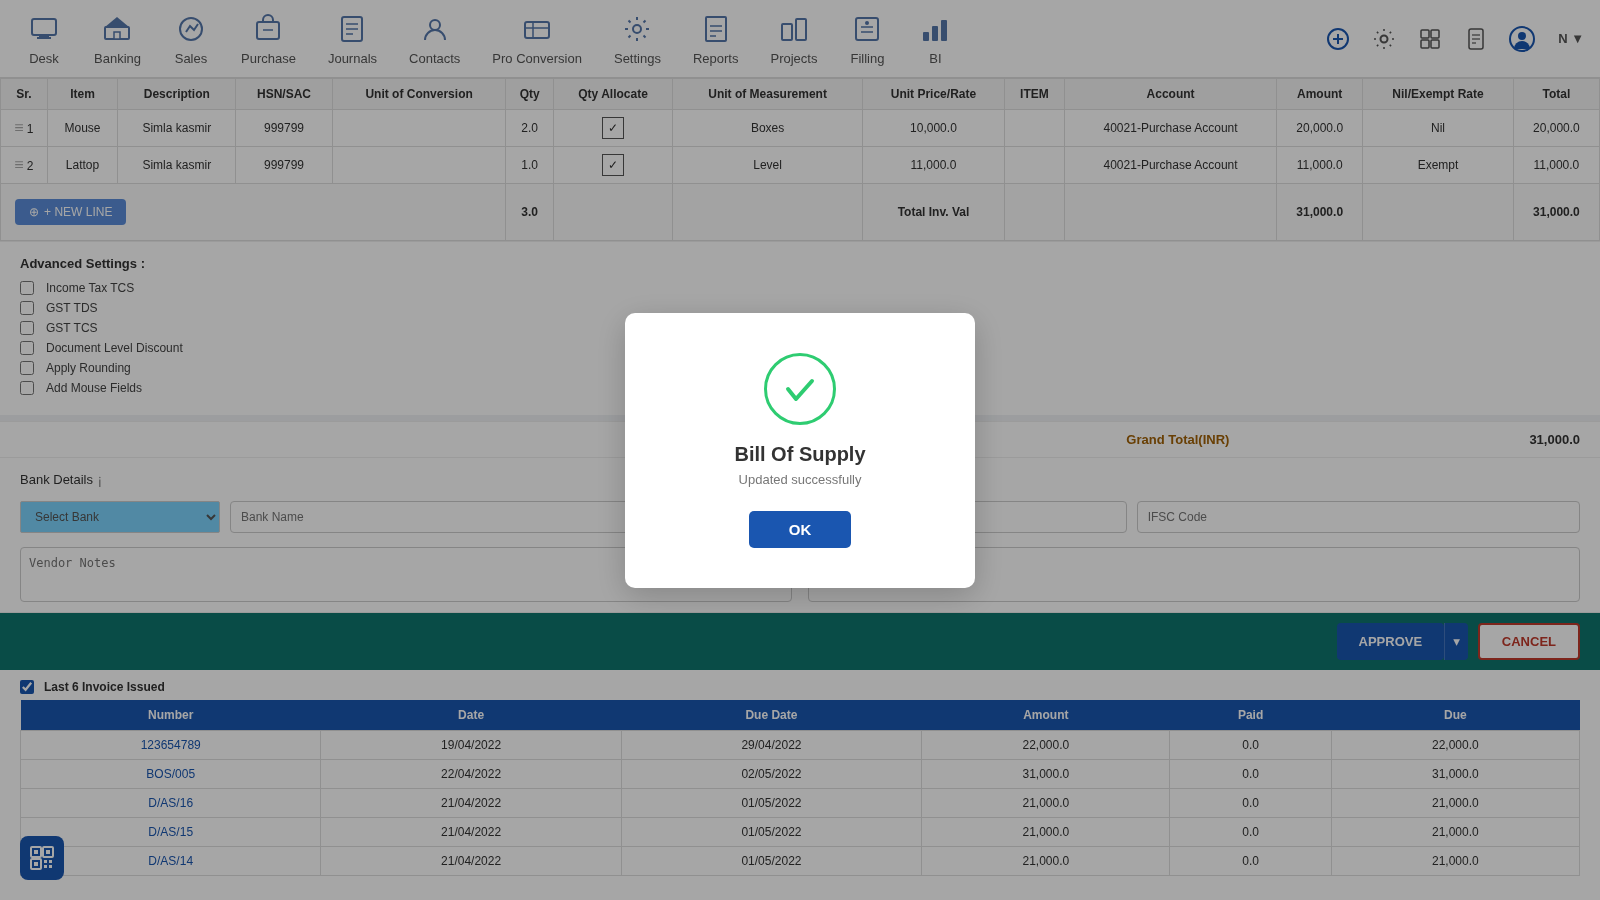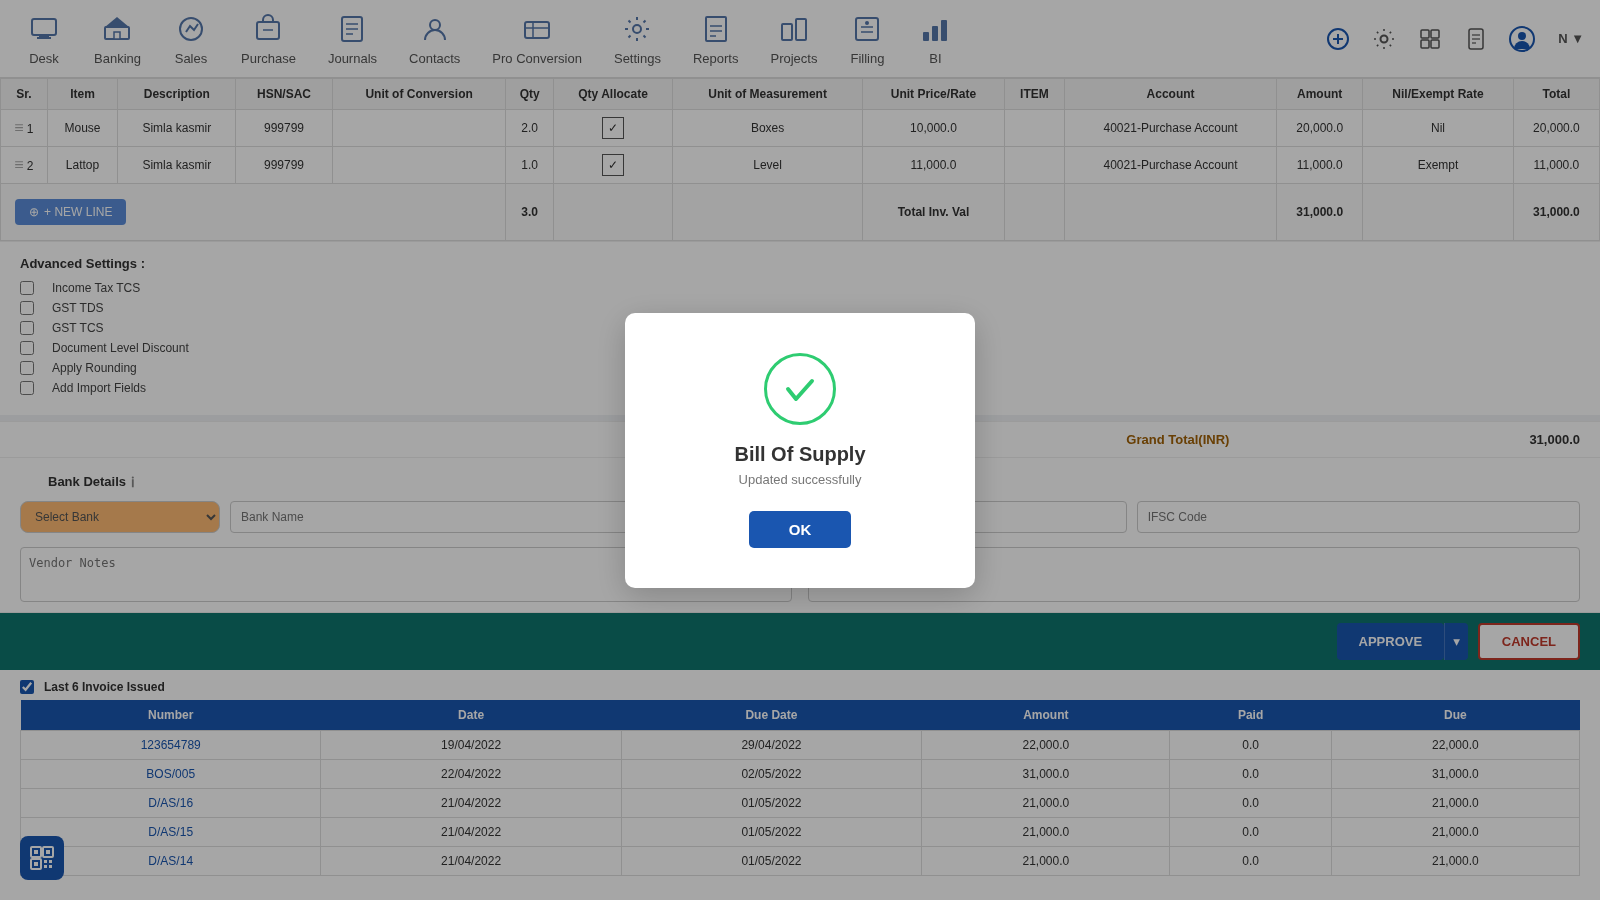--- a/index.html
+++ b/index.html
@@ -40,36 +40,36 @@
       background: #5b8dd9; color: #fff; border: none; padding: 6px 14px;
       border-radius: 4px; cursor: pointer; font-size: 12px; margin: 8px;
       display: flex; align-items: center; gap: 5px;
     }
 
     .total-row td { font-weight: 600; background: #fafafa; }
 
     
     .advanced-section { padding: 14px 20px; background: #fff; border-top: 1px solid #eee; }
     .advanced-title { font-weight: 700; color: #333; margin-bottom: 10px; font-size: 13px; }
-    .checkbox-row { display: flex; align-items: center; gap: 18px; margin-bottom: 6px; color: #444; font-size: 12px; }
+    .checkbox-row { display: flex; align-items: center; gap: 12px; margin-bottom: 6px; color: #444; font-size: 12px; }
     .checkbox-row input[type=checkbox] { width: 14px; height: 14px; }
 
     
     .grand-total-row {
       display: flex; justify-content: space-between; align-items: center;
       padding: 10px 20px; background: #fff; border-top: 1px solid #eee;
     }
     .grand-total-label { font-weight: 700; color: #a16207; font-size: 13px; }
     .grand-total-value { font-weight: 700; color: #333; font-size: 13px; }
 
     
     .bank-section { padding: 14px 20px; background: #fff; border-top: 1px solid #eee; }
-    .bank-title { font-weight: 700; color: #333; margin-bottom: 10px; font-size: 13px; display: flex; align-items: center; gap: 5px; margin-left: 28px; }
+    .bank-title { font-weight: 400; color: #333; margin-bottom: 10px; font-size: 13px; display: flex; gap: 5px; }
     .bank-row { display: flex; gap: 10px; }
-    .bank-select { border: 1px solid #ccc; border-radius: 8px; padding: 7px 10px; font-size: 12px; color: #555; background: #fdba74; min-width: 200px; }
+    .bank-select { border: 1px solid #ccc; border-radius: 2px; padding: 7px 10px; font-size: 12px; color: #555; background: #7dd3fc; min-width: 200px; }
     .bank-input { border: 1px solid #ccc; border-radius: 4px; padding: 7px 10px; font-size: 12px; color: #555; flex: 1; }
 
     
     .notes-section { display: flex; gap: 16px; padding: 0 20px 10px 20px; background: #fff; }
     .notes-area { border: 1px solid #ccc; border-radius: 4px; padding: 8px; font-size: 12px; color: #888; flex: 1; min-height: 55px; resize: none; }
 
     
     .action-row {
       display: flex; justify-content: flex-end; gap: 10px;
       padding: 10px 20px; background: #0f766e; border-top: 1px solid #eee;
@@ -414,21 +414,21 @@
         <div class="checkbox-row">
     <input type="checkbox" id="doc-discount" style="">
     <label for="doc-discount">Document Level Discount</label>
   </div>
         <div class="checkbox-row">
     <input type="checkbox" id="apply-rounding" style="">
     <label for="apply-rounding">Apply Rounding</label>
   </div>
         <div class="checkbox-row">
     <input type="checkbox" id="add-import" style="">
-    <label for="add-import">Add Import Fields</label>
+    <label for="add-import">Add Mouse Fields</label>
   </div>
       </div>
   </div>
 
   <div class="section-divider"></div>
 
   <div class="grand-total-row">
     <span></span>
     <div style="display:flex;align-items:center;gap:300px;">
       <span class="grand-total-label">Grand Total(INR)</span>

